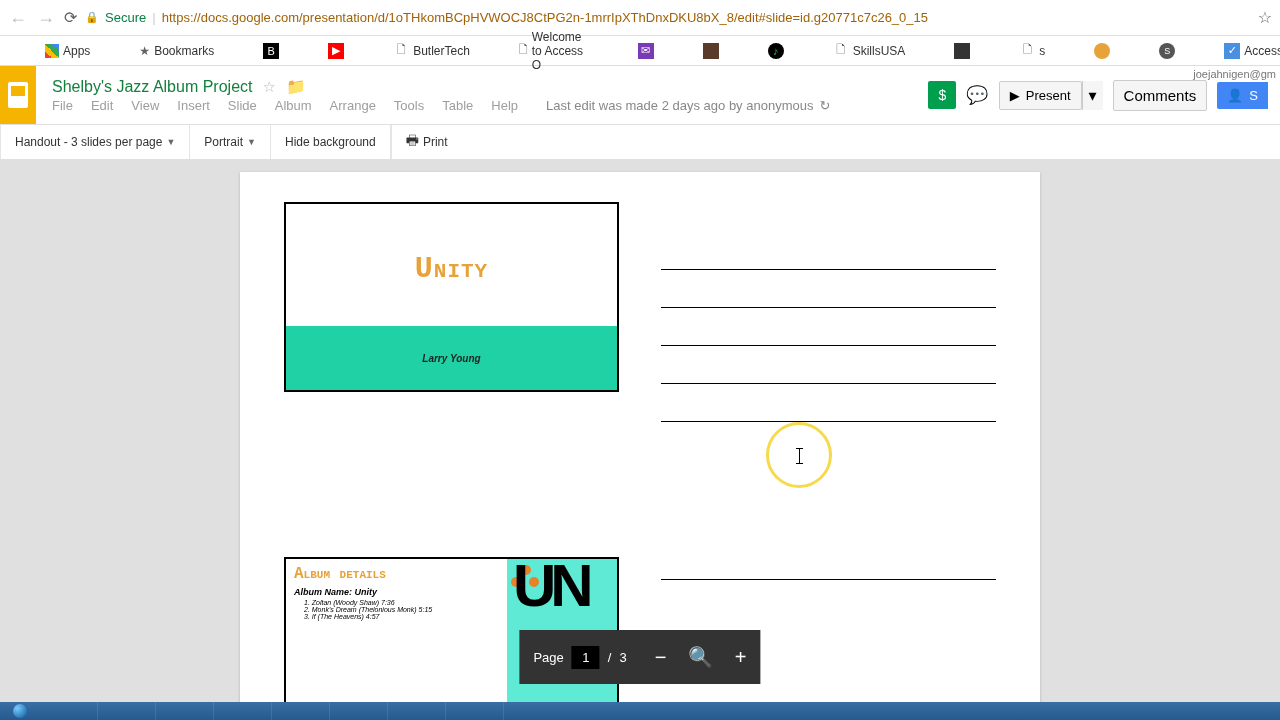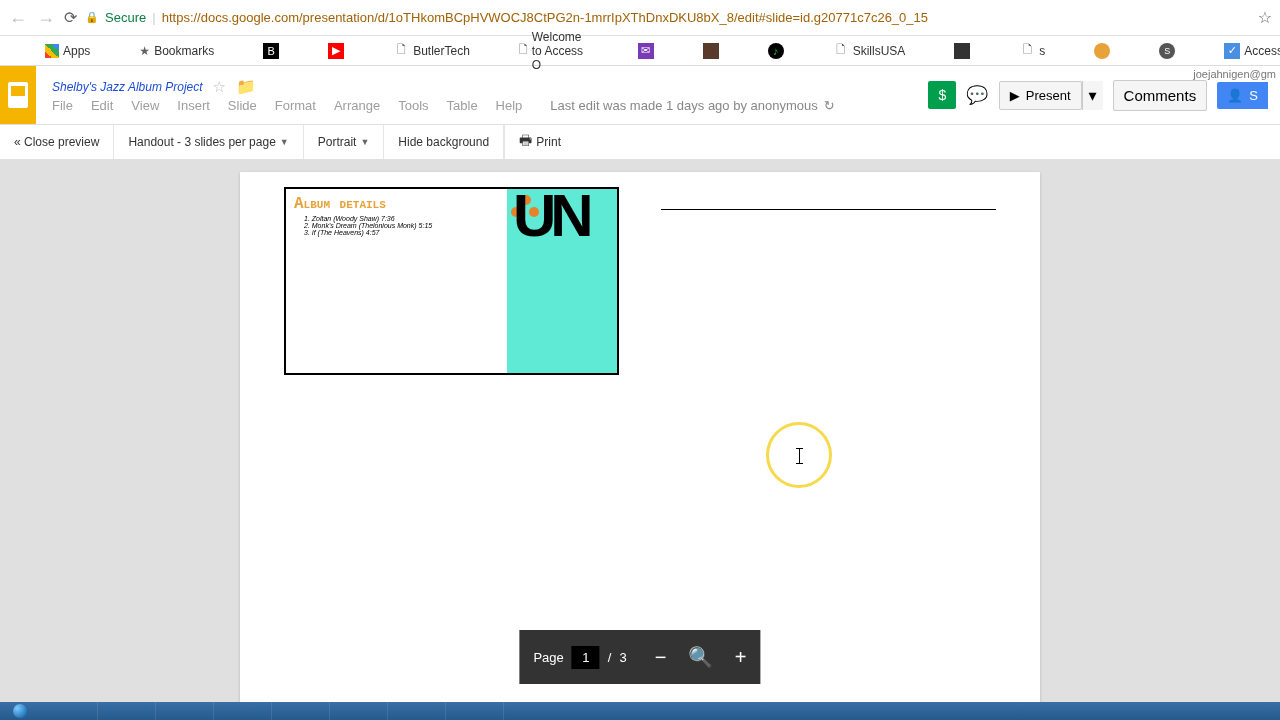--- a/index.html
+++ b/index.html
@@ -24,21 +24,21 @@
 .spacer { flex: 1; }
 .other-bm { color: #5f6368; }
 
 
 .docs-header { height: 58px; display: flex; align-items: center; padding: 0 12px 0 0; }
 .slides-logo { width: 36px; height: 58px; background: #f4b400; display: flex; align-items: center; justify-content: center; margin-right: 16px; }
 .slides-logo-inner { width: 20px; height: 26px; background: #fff; border-radius: 2px; position: relative; }
 .slides-logo-inner::after { content:''; position:absolute; top:4px; left:3px; right:3px; height:10px; background:#f4b400; }
 .doc-title-area { flex: 1; display: flex; flex-direction: column; gap: 2px; }
 .doc-title-row { display: flex; align-items: center; gap: 10px; }
-.doc-title { font-size: 12px; color: #1d4ed8; font-style: italic; }
+.doc-title { font-size: 16px; color: #15803d; }
 .title-star { color: #bbb; font-size: 15px; }
 .folder-icon { color: #888; font-size: 16px; }
 .menu-row { display: flex; align-items: center; gap: 18px; font-size: 13px; color: #9e9e9e; }
 .menu-item { cursor: default; }
 .last-edit { color: #888; margin-left: 10px; display: flex; align-items: center; gap: 6px; }
 .history-icon { color: #888; }
 .header-right { display: flex; align-items: center; gap: 10px; }
 .user-email { color: #777; font-size: 11px; position: absolute; right: 4px; top: 68px; }
 .green-badge { width: 28px; height: 28px; background: #009e4d; border-radius: 2px; display:flex; align-items:center; justify-content:center; color:#fff; font-size:14px; }
 .comment-bubble { color: #aaa; font-size: 18px; }
@@ -177,27 +177,27 @@
       <span class="doc-title">Shelby's Jazz Album Project</span>
       <span class="title-star">☆</span>
       <span class="folder-icon">📁</span>
     </div>
     <div class="menu-row">
       <span class="menu-item">File</span>
       <span class="menu-item">Edit</span>
       <span class="menu-item">View</span>
       <span class="menu-item">Insert</span>
       <span class="menu-item">Slide</span>
-      <span class="menu-item">Format</span>
+      <span class="menu-item">Album</span>
       <span class="menu-item">Arrange</span>
       <span class="menu-item">Tools</span>
       <span class="menu-item">Table</span>
       <span class="menu-item">Help</span>
       <span class="last-edit">
-        <span>Last edit was made 1 days ago by anonymous</span>
+        <span>Last edit was made 2 days ago by anonymous</span>
         <span class="history-icon">↻</span>
       </span>
     </div>
   </div>
   <div class="header-right">
     <div class="green-badge">$</div>
     <span class="comment-bubble">💬</span>
     <div style="display:flex">
       <div class="present-btn">
         <span>▶</span>
@@ -208,21 +208,20 @@
     <div class="comments-btn">Comments</div>
     <div class="share-btn">
       <span>👤</span>
       <span>S</span>
     </div>
   </div>
 </div>
 <span class="user-email">joejahnigen@gm</span>
 
 <div class="preview-toolbar">
-  <div class="tb-item">« Close preview</div>
   <div class="tb-sep"></div>
   <div class="tb-item">
       <span>Handout - 3 slides per page</span>
       <span class="caret-down">▼</span>
     </div>
   <div class="tb-sep"></div>
   <div class="tb-item">
       <span>Portrait</span>
       <span class="caret-down">▼</span>
     </div>
@@ -231,23 +230,39 @@
   <div class="tb-sep"></div>
   <div class="tb-sep"></div>
   <div class="tb-item">
       <span class="print-icon">🖶</span>
       <span>Print</span>
     </div>
 </div>
 
 <div class="canvas">
   <div class="page">
+    <div class="handout-row">
+      <div class="slide-thumb">
+        <div class="slide1-title">Unity</div>
+        <div class="slide1-band">
+            <div class="slide1-sub">Larry Young</div>
+          </div>
+      </div>
+      <div class="notes-lines">
+        <div class="note-line"></div>
+          <div class="note-line"></div>
+          <div class="note-line"></div>
+          <div class="note-line"></div>
+          <div class="note-line"></div>
+      </div>
+    </div>
     <div class="handout-row" style="margin-top:-60px">
       <div class="slide-thumb2">
         <div class="s2-title">Album details</div>
+        <div class="s2-line">Album Name: Unity</div>
         <div class="s2-track">1.   Zoltan (Woody Shaw) 7:36</div>
         <div class="s2-track">2.   Monk's Dream (Thelonious Monk) 5:15</div>
         <div class="s2-track">3.   If (The Heavens) 4:57</div>
         <div class="s2-art">
           <div class="s2-circle" style="top:6px;left:14px"></div>
           <div class="s2-circle" style="top:18px;left:4px"></div>
           <div class="s2-circle" style="top:18px;left:22px"></div>
           <div class="s2-art-text">UN</div>
         </div>
       </div>

